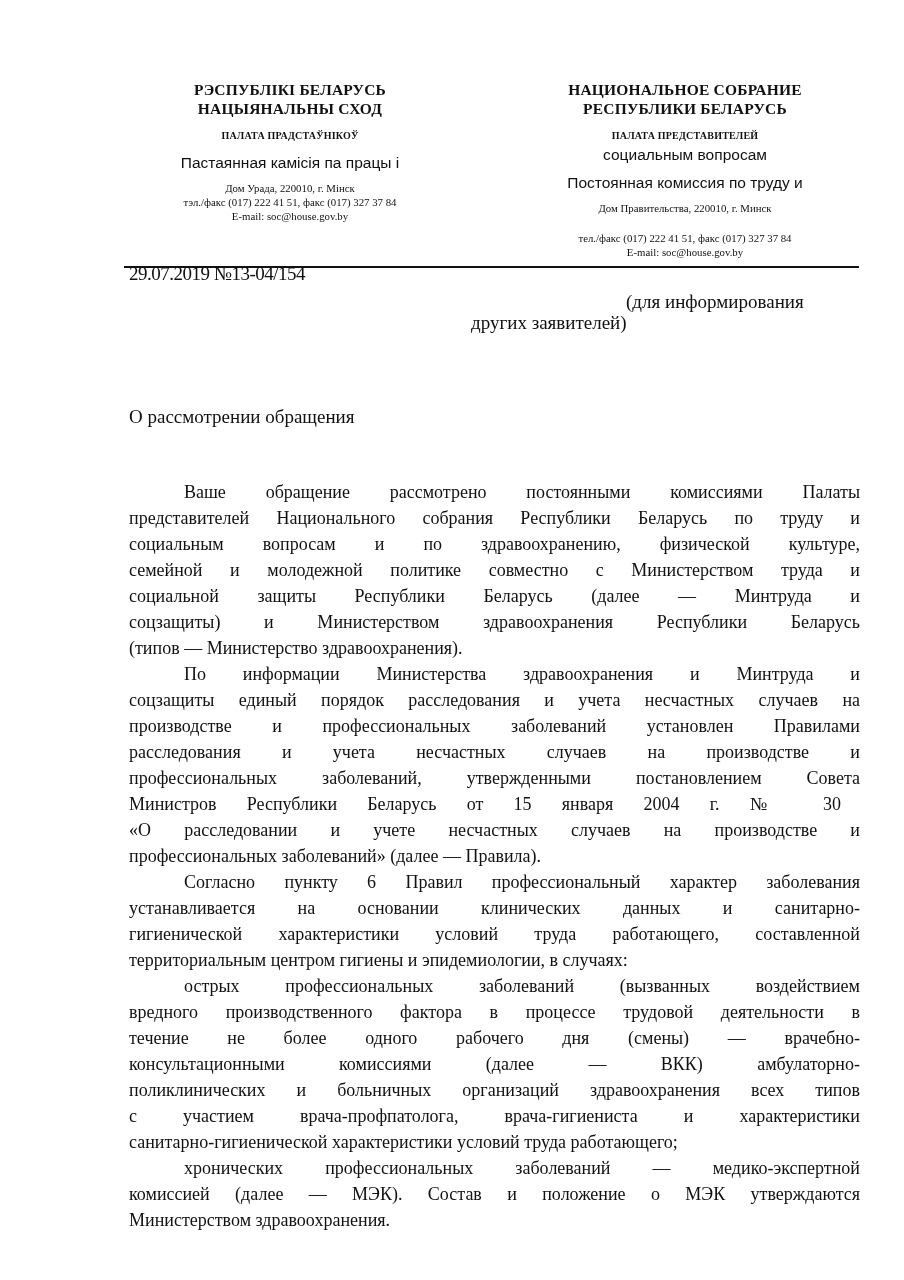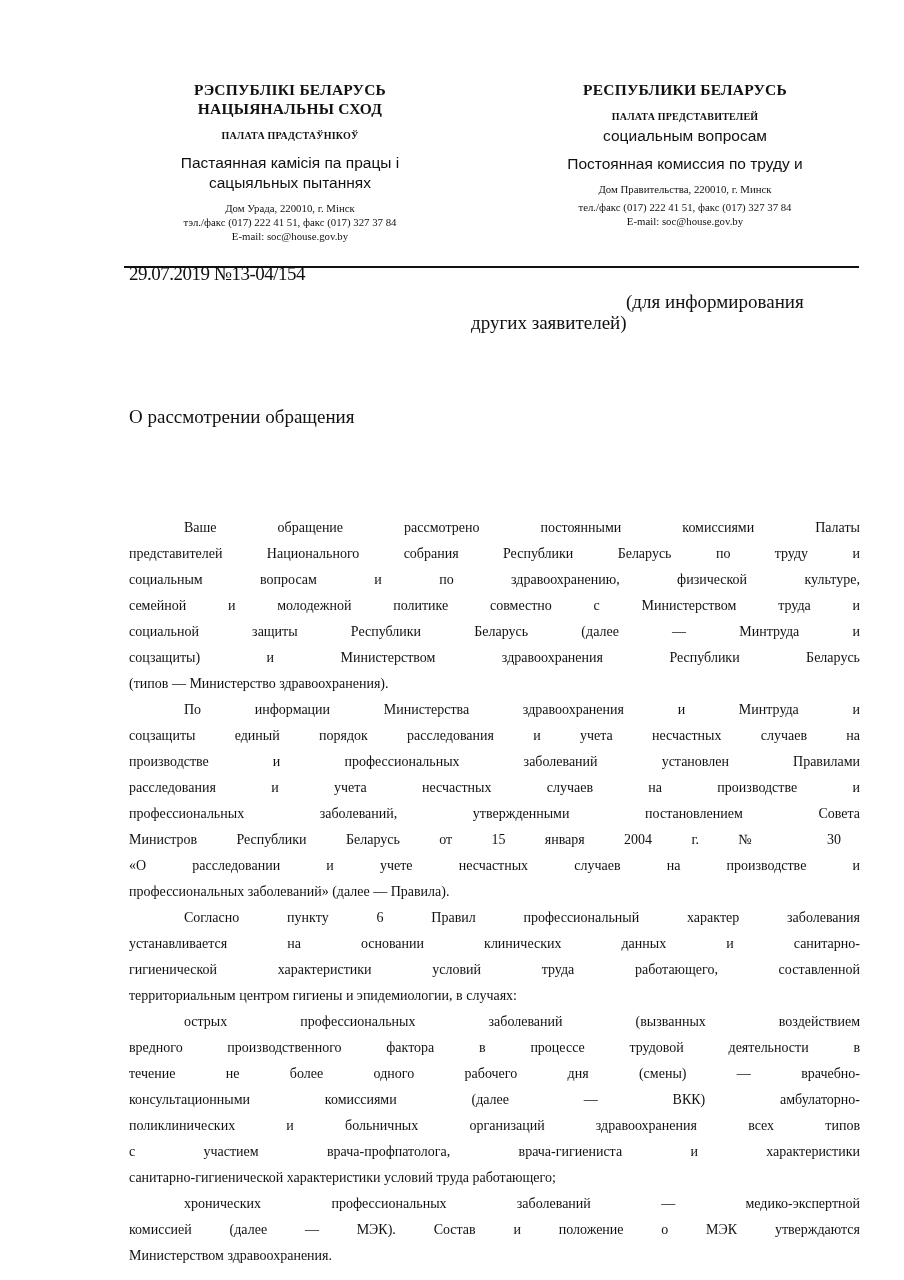--- a/index.html
+++ b/index.html
@@ -14,47 +14,47 @@
     .committee { font-family: "Liberation Sans", sans-serif; font-size: 15.5px; line-height: 20px; margin-top: 8px; }
     .contact { font-family: "Liberation Serif", serif; font-size: 10.8px; line-height: 14px; margin-top: 8px; }
 
     .rule { position: absolute; left: 124px; top: 266px; width: 735px; height: 2px; background: #111; }
 
     .regnum { position: absolute; left: 129px; top: 263px; font-family: "Liberation Serif", serif; font-size: 19px; line-height: 22px; letter-spacing: -0.5px; }
 
     .addressee { position: absolute; font-family: "Liberation Serif", serif; font-size: 19px; line-height: 24px; white-space: nowrap; }
     .subject { position: absolute; left: 129px; top: 405px; font-family: "Liberation Serif", serif; font-size: 19px; line-height: 24px; }
 
-    .ln { position: absolute; left: 129px; width: 731px; height: 26px; font-family: "Liberation Serif", serif; font-size: 14px; line-height: 26px; white-space: nowrap; text-align: justify; text-align-last: justify; margin-top: 36px; }
+    .ln { position: absolute; left: 129px; width: 731px; height: 26px; font-family: "Liberation Serif", serif; font-size: 18px; line-height: 26px; white-space: nowrap; text-align: justify; text-align-last: justify; }
     .ln.ind { left: 184px; width: 676px; }
     .ln.last { text-align: left; text-align-last: left; }
   </style>
 </head>
 <body>
 
 <div class="page">
 
   <div class="hdr hdr-left">
     <div class="org">РЭСПУБЛІКІ БЕЛАРУСЬ</div>
     <div class="org">НАЦЫЯНАЛЬНЫ СХОД</div>
     <div class="chamber">ПАЛАТА ПРАДСТАЎНІКОЎ</div>
     <div class="committee">Пастаянная камісія па працы і</div>
-    <div class="committee" style="margin-top:0">сацыяльных пытаннях</div>
     <div class="contact">Дом Урада, 220010, г. Мінск</div>
     <div class="contact" style="margin-top:0">тэл./факс (017) 222 41 51, факс (017) 327 37 84</div>
     <div class="contact" style="margin-top:0">E-mail: soc@house.gov.by</div>
   </div>
 
   <div class="hdr hdr-right">
+    <div class="org">НАЦИОНАЛЬНОЕ СОБРАНИЕ</div>
     <div class="org">РЕСПУБЛИКИ БЕЛАРУСЬ</div>
     <div class="chamber">ПАЛАТА ПРЕДСТАВИТЕЛЕЙ</div>
     <div class="committee" style="margin-top:0">социальным вопросам</div>
     <div class="committee">Постоянная комиссия по труду и</div>
     <div class="contact">Дом Правительства, 220010, г. Минск</div>
-    <div class="contact" style="margin-top:4px">тел./факс (017) 222 41 51, факс (017) 327 37 84</div>
+    <div class="contact" style="margin-top:16px">тел./факс (017) 222 41 51, факс (017) 327 37 84</div>
     <div class="contact" style="margin-top:0">E-mail: soc@house.gov.by</div>
   </div>
 
   <div class="rule"></div>
 
   <div class="regnum">29.07.2019  №13-04/154</div>
 
   <div class="addressee" style="left:626px; top:290px;text-align:right;">(для информирования</div>
   <div class="addressee" style="left:471px; top:311px;">других заявителей)</div>
 

